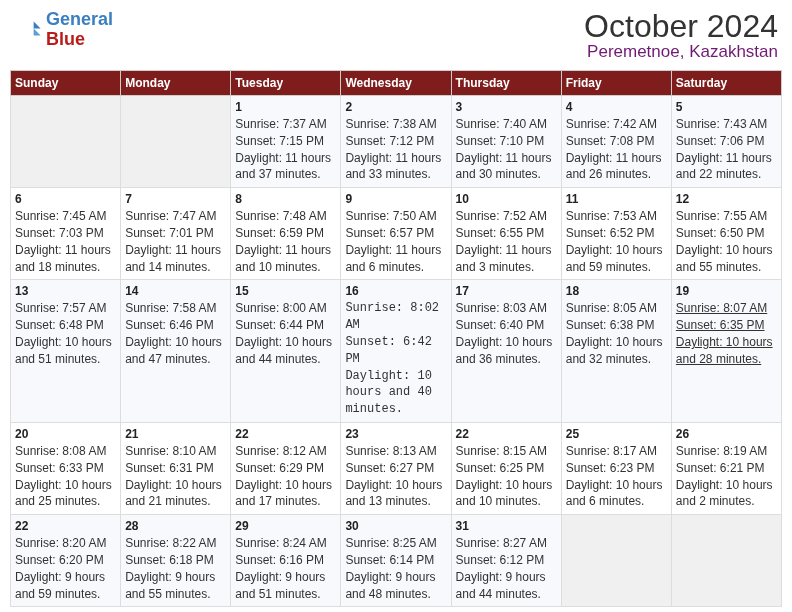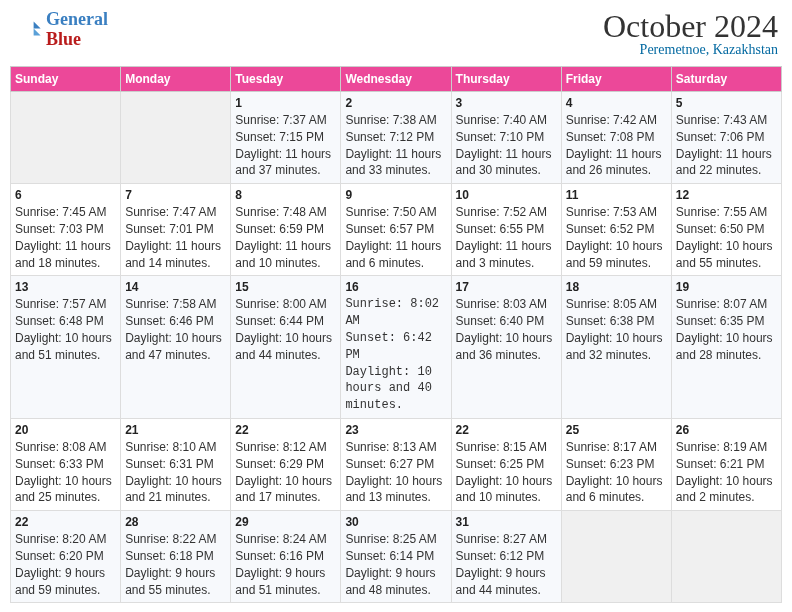--- a/index.html
+++ b/index.html
@@ -9,21 +9,20 @@
       width: 792px;
       min-height: 612px;
       padding: 10px;
     }
     .header {
       display: flex;
       justify-content: space-between;
       align-items: flex-start;
       margin-bottom: 8px;
       padding: 0 4px;
-      font-family: Liberation Serif, serif;
     }
     .logo {
       display: flex;
       align-items: center;
       gap: 4px;
     }
     .logo-text {
       font-size: 18px;
       font-weight: bold;
       color: #333;
@@ -39,30 +38,30 @@
     .title-block {
       text-align: right;
     }
     .month-title {
       font-size: 32px;
       font-weight: normal;
       color: #333;
       line-height: 1;
     }
     .subtitle {
-      font-size: 14px;
-      color: #0369a1;
+      font-size: 17px;
+      color: #701a75;
     }
     table {
       width: 100%;
       border-collapse: collapse;
       font-size: 10.5px;
     }
     thead tr th {
-      background: #ec4899;
+      background: #7f1d1d;
       color: #fff;
       padding: 5px 4px;
       text-align: left;
       font-size: 12px;
       font-weight: bold;
       border: 1px solid #ccc;
     }
     tbody tr td {
       vertical-align: top;
       padding: 4px 4px;
@@ -237,21 +236,21 @@
 Daylight: 10 hours and 36 minutes.</div>
         </td>
         <td>
           <span class="day-num">18</span>
           <div class="day-info" style="white-space: pre-line;">Sunrise: 8:05 AM
 Sunset: 6:38 PM
 Daylight: 10 hours and 32 minutes.</div>
         </td>
         <td>
           <span class="day-num">19</span>
-          <div class="day-info" style="white-space: pre-line;">Sunrise: 8:07 AM
+          <div class="day-info" style="white-space: pre-line; text-decoration: underline;">Sunrise: 8:07 AM
 Sunset: 6:35 PM
 Daylight: 10 hours and 28 minutes.</div>
         </td>
       </tr>
       <tr>
         <td>
           <span class="day-num">20</span>
           <div class="day-info" style="white-space: pre-line;">Sunrise: 8:08 AM
 Sunset: 6:33 PM
 Daylight: 10 hours and 25 minutes.</div>

